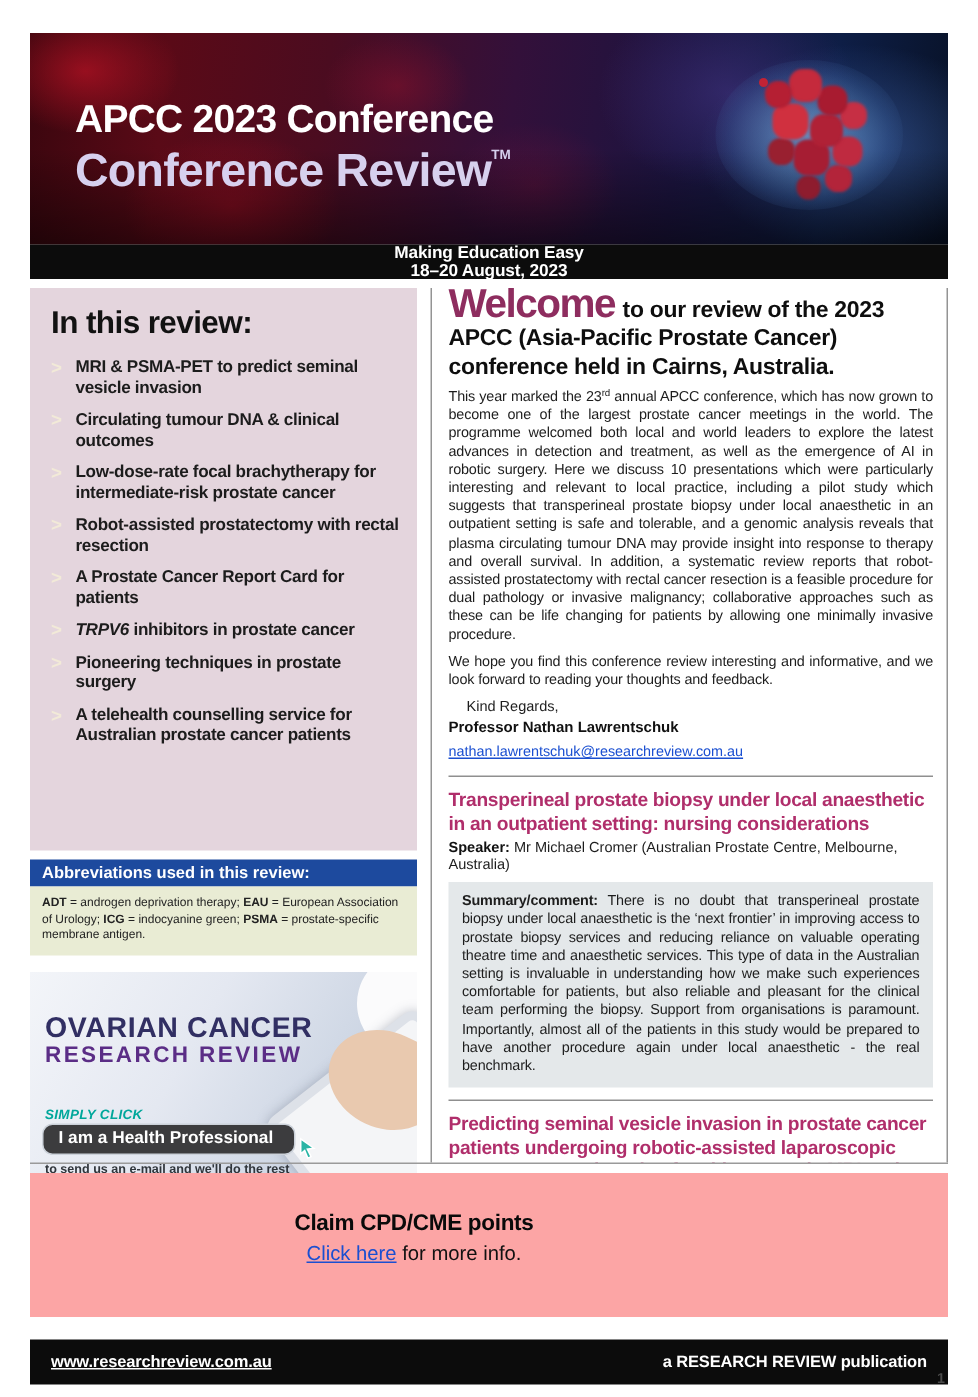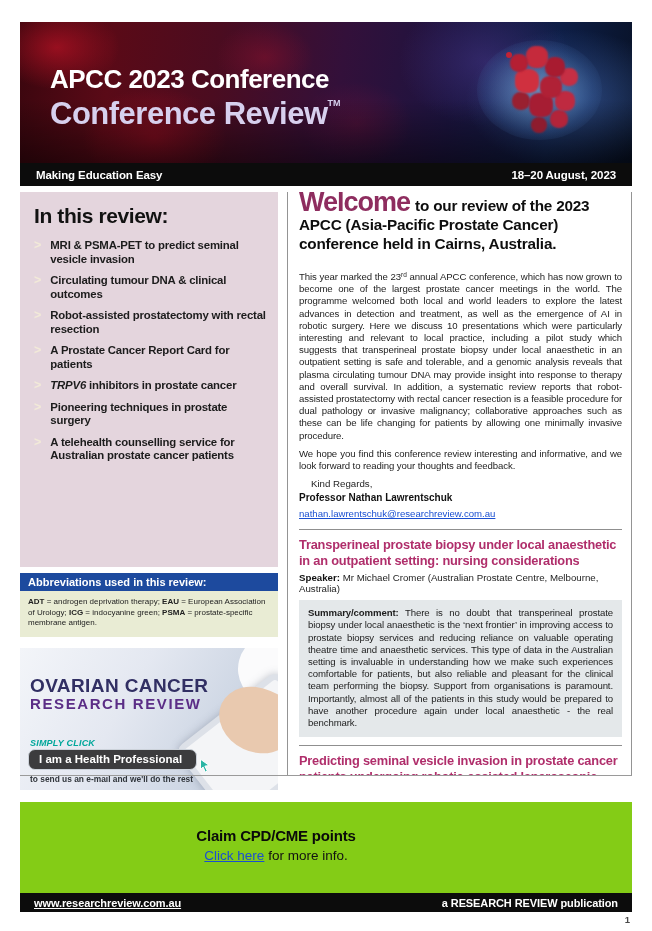--- a/index.html
+++ b/index.html
@@ -26,21 +26,21 @@
     box-shadow: 10px 8px 2px 6px #b51f33, 28px 2px 2px 8px #c52a3c, 46px 12px 2px 7px #a81b30,
       18px 26px 2px 9px #d0303f, 42px 32px 2px 8px #b02136, 60px 22px 2px 6px #c62f44,
       32px 50px 2px 9px #a61d33, 56px 46px 2px 7px #bf2a40, 12px 46px 2px 6px #992030,
       50px 64px 2px 6px #b3243a, 30px 70px 2px 5px #8e1c2e; }
   .hero-t1 { position:absolute; left:30px; top:42px; font-size:26px; font-weight:bold; color:#ffffff; letter-spacing:-0.5px; }
   .hero-t2 { position:absolute; left:30px; top:74px; font-size:31px; font-weight:bold; color:#d7d0ee; letter-spacing:-0.5px; }
   .hero-t2 sup { font-size:9px; font-weight:bold; vertical-align:18px; letter-spacing:0; }
 
   
   .tagbar { position:absolute; left:20px; top:163px; width:612px; height:23px; background:#0c0c0c;
-    display:flex; align-items:center; justify-content:space-between; padding:0 16px; }
+    display:flex; align-items:center; justify-content:space-between; padding:0 16px;flex-direction:column; }
   .tagbar span { color:#fff; font-size:11.5px; font-weight:bold; letter-spacing:-0.1px; }
 
   
   .content { position:absolute; left:20px; top:192px; width:612px; height:583px; display:flex; }
   .sidebar { width:258px; flex:none; }
   .main { flex:1; margin-left:9px; border-left:1px solid #949494; border-right:1px solid #949494;
     padding:0 9px 0 11px; overflow:hidden; }
 
   
   .review-box { background:#e4d5dd; padding:12px 12px 6px 14px; min-height:375px; }
@@ -64,43 +64,43 @@
   .ad-line1 { position:absolute; left:10px; top:7px; color:#00a79b; font-size:16.5px; font-weight:bold; letter-spacing:-0.3px; }
   .ad-line2 { position:absolute; left:10px; top:27px; color:#312f63; font-size:19px; font-weight:bold; letter-spacing:0.4px; }
   .ad-line3 { position:absolute; left:10px; top:47px; color:#5b2d86; font-size:15px; font-weight:bold; letter-spacing:1.6px; }
   .ad-click { position:absolute; left:10px; top:90px; color:#00a79b; font-size:9px; font-weight:bold; font-style:italic; letter-spacing:0.2px; }
   .ad-btn { position:absolute; left:8px; top:101px; background:#3c3c3e; color:#fff; font-size:11.5px; font-weight:bold;
     padding:3px 14px 4px 10px; border-radius:7px; border:1px solid #ccd2da; cursor:pointer; white-space:nowrap; }
   .ad-cursor { position:absolute; left:178px; top:110px; }
   .ad-note { position:absolute; left:10px; top:126px; font-size:8.4px; font-weight:bold; color:#30353b; }
 
   
-  .welcome-head { margin:1px 0 16px; line-height:19px; letter-spacing:-0.2px; }
+  .welcome-head { margin:1px 0 3px; line-height:19px; letter-spacing:-0.2px; }
   .w-big { font-size:27px; font-weight:bold; color:#8e2d5f; letter-spacing:-1px; margin-right:5px; }
   .w-rest { font-size:15.3px; font-weight:bold; color:#0e0e0e; }
   .para { font-size:9.6px; line-height:12.2px; text-align:justify; color:#1d1d1d; margin:3px 0 6px; letter-spacing:-0.1px; }
   .signoff { font-size:9.7px; color:#1d1d1d; margin:5px 12px 3px; }
   .author { font-weight:bold; font-size:10px; color:#111; }
   a.email { color:#1a4fd1; text-decoration:underline; font-size:9.6px; }
   hr.rule { border:0; border-top:1px solid #8f8f8f; margin:8px 0 7px; }
   .art-title { color:#b02e6b; font-weight:bold; font-size:12.8px; line-height:15.5px; letter-spacing:-0.2px; margin:2px 0 4px; }
   .speaker { font-size:9.7px; color:#1d1d1d; margin-bottom:6px; }
   .speaker b { color:#111; }
   .sum-box { padding:7px 9px 8px; font-size:9.6px; line-height:12.2px; text-align:justify; color:#1d1d1d; letter-spacing:-0.1px; }
   .sum-box.grey { background:#e4e8ea; }
   .sum-box.blue { background:#d8e4f1; }
 
   
   .divider-full { position:absolute; left:20px; top:775px; width:612px; border-top:1px solid #9a9a9a; }
-  .cpd { position:absolute; left:20px; top:802px; width:612px; height:96px; background:#84cc16; }
+  .cpd { position:absolute; left:20px; top:782px; width:612px; height:96px; background:#fca5a5; }
   .cpd-inner { position:absolute; left:0; right:0; top:25px; text-align:center; transform:translateX(-50px); }
   .cpd-title { font-size:15px; font-weight:bold; color:#0a0a0a; letter-spacing:-0.2px; }
   .cpd-line { font-size:13.5px; color:#111; margin-top:4px; }
   a.cpd-link { color:#1a4fd1; text-decoration:underline; }
-  .footer { position:absolute; left:20px; top:893px; width:612px; height:19px; background:#0c0c0c;
+  .footer { position:absolute; left:20px; top:893px; width:612px; height:30px; background:#0c0c0c;
     display:flex; align-items:center; justify-content:space-between; padding:0 14px; }
   a.site { color:#fff; font-size:11px; font-weight:bold; text-decoration:underline; letter-spacing:-0.1px; }
   .pub { color:#fff; font-size:11px; font-weight:bold; letter-spacing:-0.1px; }
   .pagenum { position:absolute; right:22px; top:914px; font-size:9.5px; font-weight:bold; color:#4a4a4a; }
   sup.rd { font-size:6.5px; vertical-align:3px; }
 </style>
 </head>
 <body>
 
 <div class="page">
@@ -123,20 +123,24 @@
       <div class="review-box">
         <div class="review-title">In this review:</div>
         <div>
             <div class="rv-item">
               <span class="chev">&gt;</span>
               <span class="rv-text">MRI &amp; PSMA-PET to predict seminal vesicle invasion</span>
             </div>
             <div class="rv-item">
               <span class="chev">&gt;</span>
               <span class="rv-text">Circulating tumour DNA &amp; clinical outcomes</span>
+            </div>
+            <div class="rv-item">
+              <span class="chev">&gt;</span>
+              <span class="rv-text">Low-dose-rate focal brachytherapy for intermediate-risk prostate cancer</span>
             </div>
             <div class="rv-item">
               <span class="chev">&gt;</span>
               <span class="rv-text">Robot-assisted prostatectomy with rectal resection</span>
             </div>
             <div class="rv-item">
               <span class="chev">&gt;</span>
               <span class="rv-text">A Prostate Cancer Report Card for patients</span>
             </div>
             <div class="rv-item">

